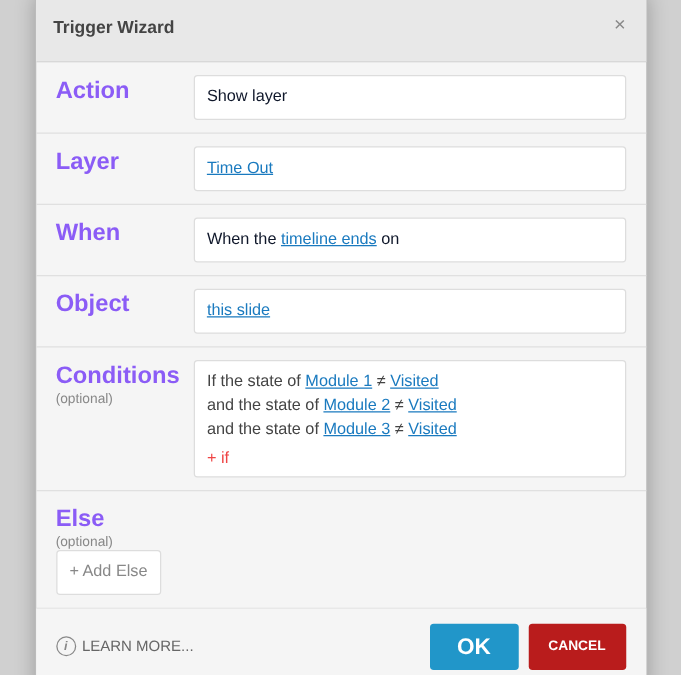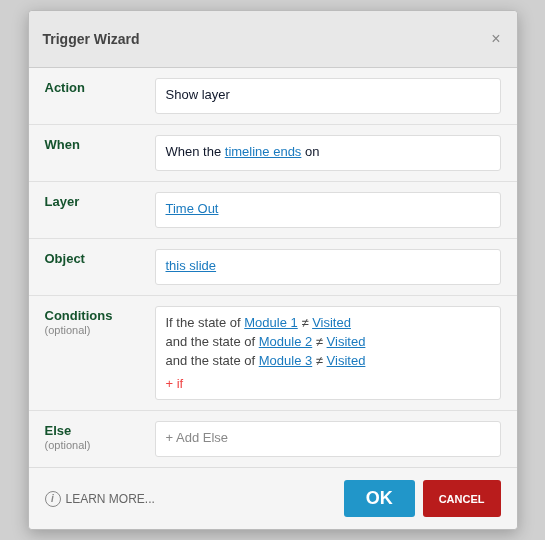--- a/index.html
+++ b/index.html
@@ -46,30 +46,30 @@
     }
     .dialog-body {
       padding: 0;
     }
     .row {
       display: flex;
       align-items: flex-start;
       padding: 10px 16px;
       border-bottom: 1px solid #e0e0e0;
     }
-    .row:last-child { border-bottom: none; }
+    .row:last-child { border-bottom: none; flex-direction: column; }
     .label-col {
       width: 110px;
       flex-shrink: 0;
       padding-top: 2px;
     }
     .label-main {
       font-weight: 600;
-      color: #14532d;
-      font-size: 13px;
+      color: #8b5cf6;
+      font-size: 19px;
     }
     .label-sub {
       font-size: 11px;
       color: #888;
       margin-top: 1px;
     }
     .value-col {
       flex: 1;
       background: #fff;
       border: 1px solid #ddd;
@@ -184,33 +184,33 @@
       <div class="label-col">
         <span class="label-main">Action</span>
       </div>
       <div class="value-col">
         <span class="value-text">Show layer</span>
       </div>
     </div>
 
     <div class="row">
       <div class="label-col">
+        <span class="label-main">Layer</span>
+      </div>
+      <div class="value-col">
+        <span class="link-text">Time Out</span>
+      </div>
+    </div>
+
+    <div class="row">
+      <div class="label-col">
         <span class="label-main">When</span>
       </div>
       <div class="value-col">
         <span class="value-text">When the </span><span class="link-text underline">timeline ends</span><span class="value-text"> on</span>
-      </div>
-    </div>
-
-    <div class="row">
-      <div class="label-col">
-        <span class="label-main">Layer</span>
-      </div>
-      <div class="value-col">
-        <span class="link-text">Time Out</span>
       </div>
     </div>
 
     <div class="row">
       <div class="label-col">
         <span class="label-main">Object</span>
       </div>
       <div class="value-col">
         <span class="link-text">this slide</span>
       </div>

